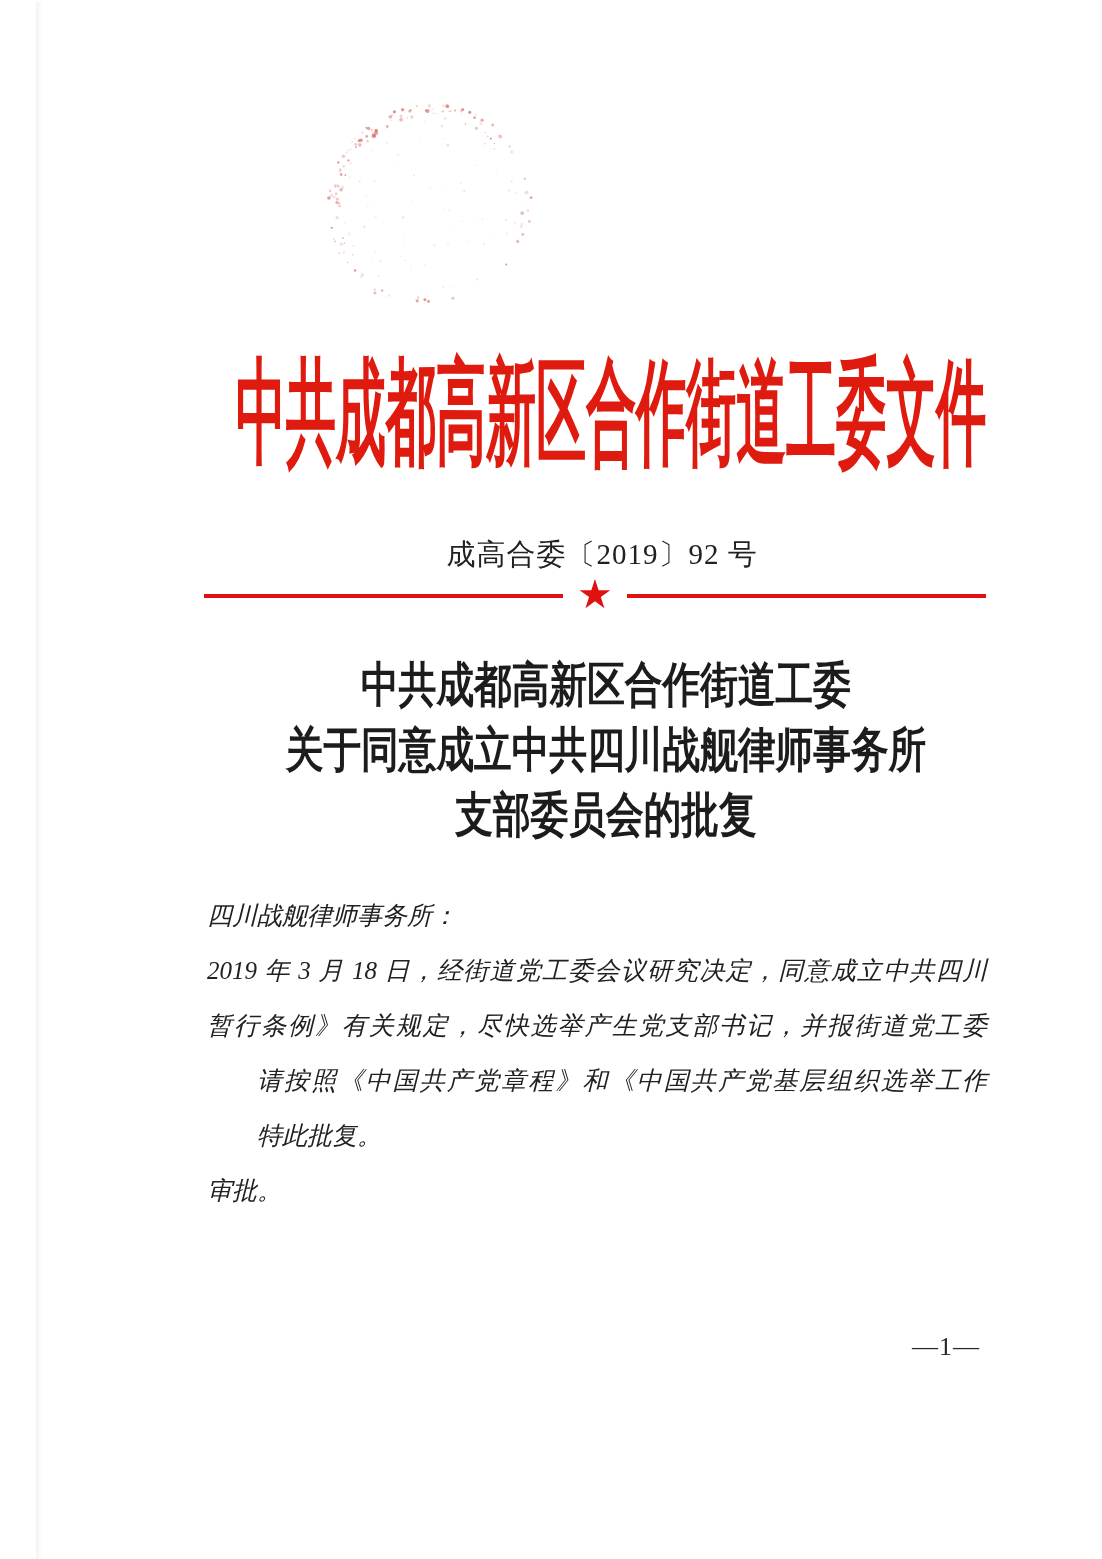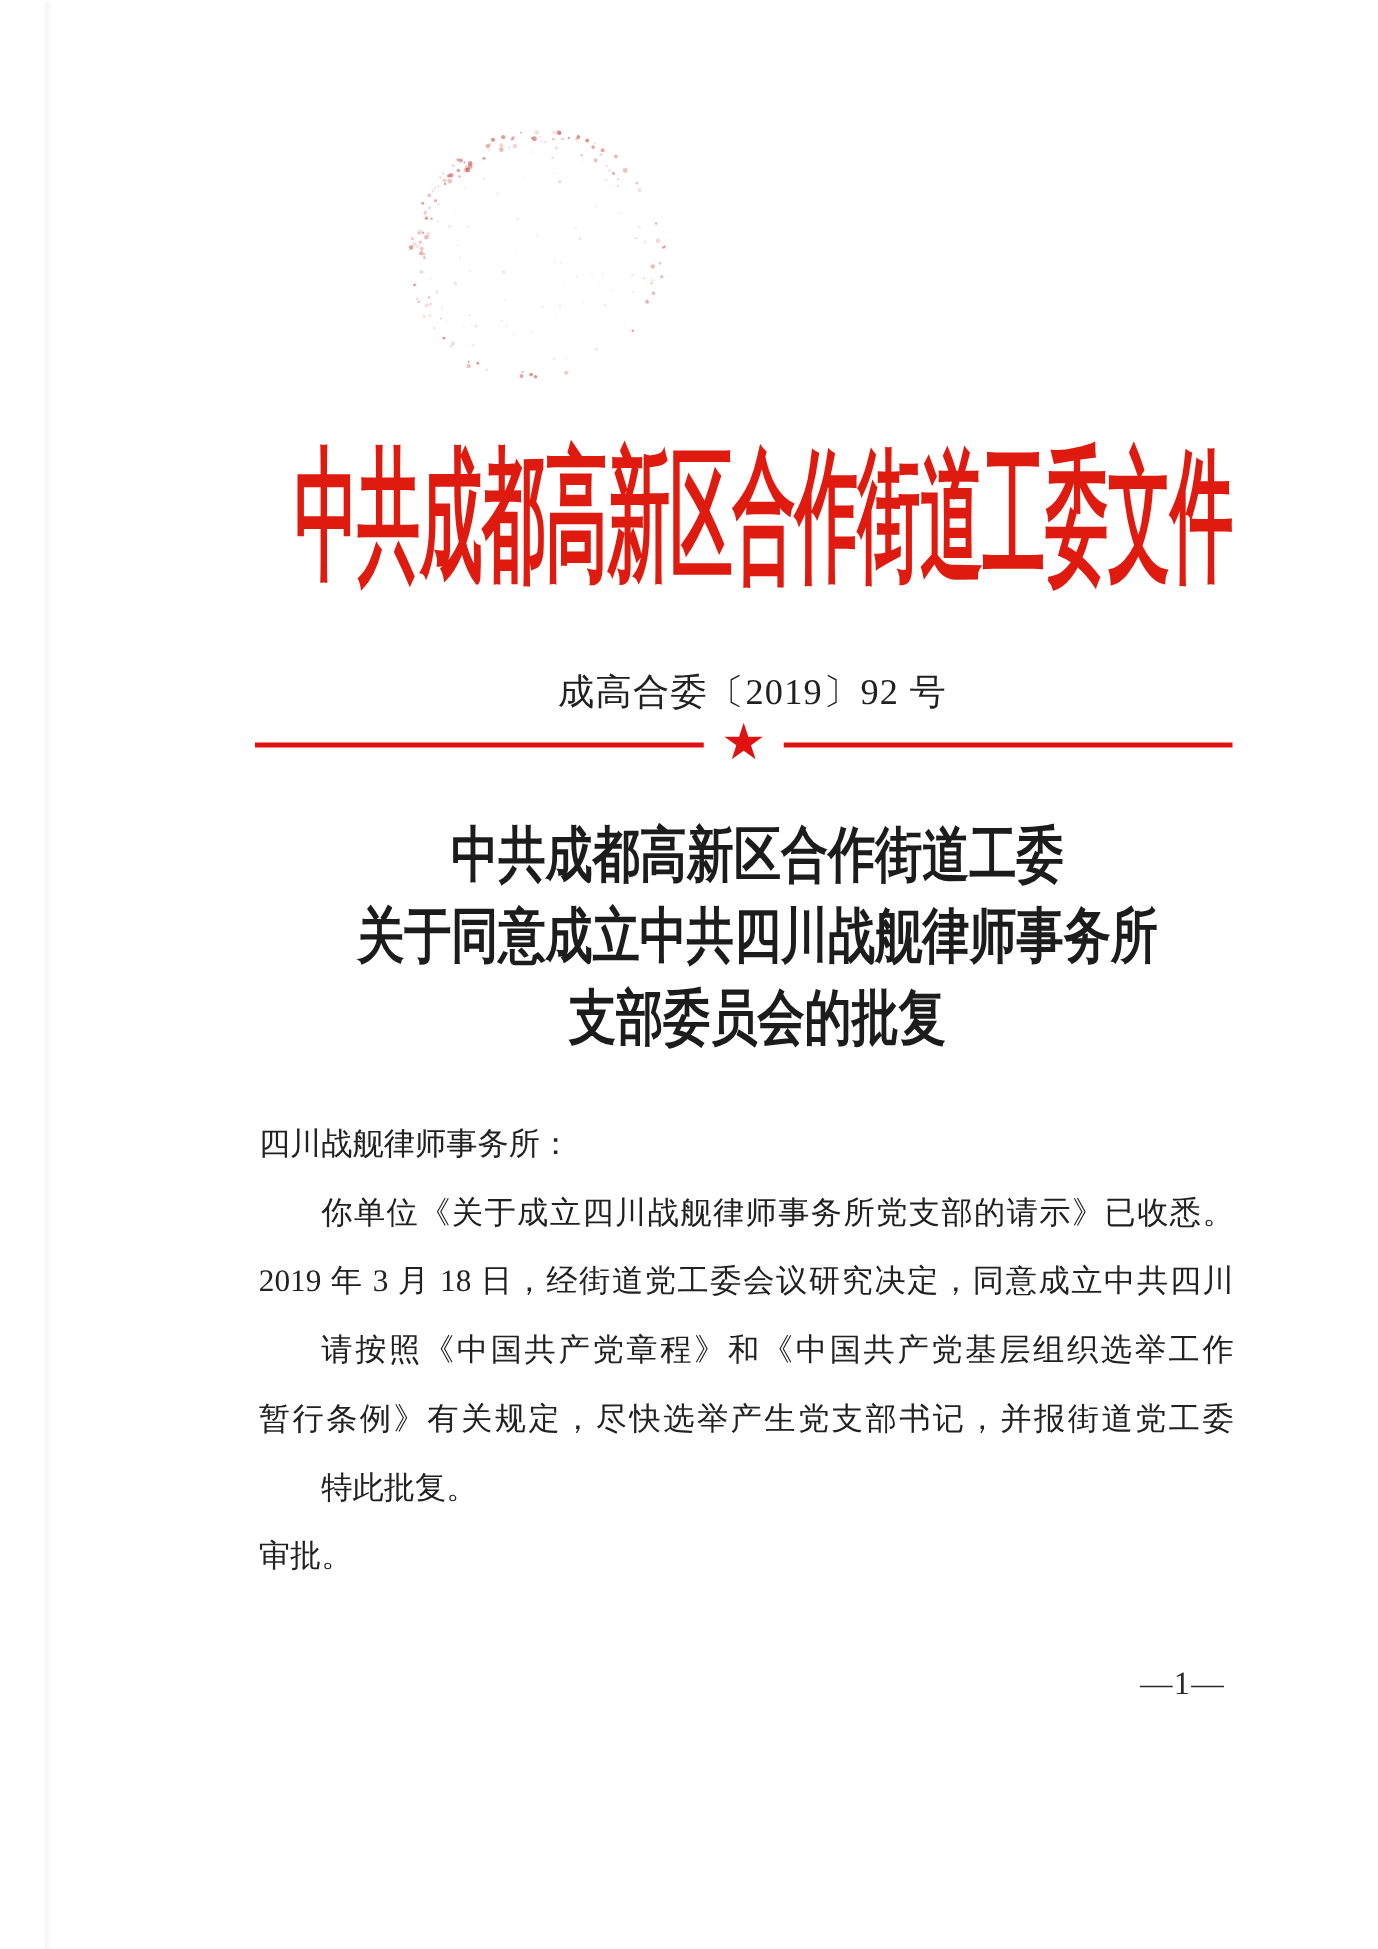--- a/index.html
+++ b/index.html
@@ -61,21 +61,21 @@
   .title-line span{
     display:inline-block;white-space:nowrap;
     font-size:48px;font-weight:bold;color:#1c1c1c;line-height:1;
     transform:scaleX(0.785);transform-origin:center center;
   }
   
   .doc-body{
     position:absolute;left:171px;top:886px;width:780px;
     font-size:25px;color:var(--text);
   }
-  .bline{height:55px;line-height:55px;}
+  .bline{height:55px;line-height:55px;font-style:italic;}
   .bline.indent{text-indent:50px;}
   .bline.fill{text-align:justify;text-align-last:justify;}
   
   .pageno{
     position:absolute;left:860px;top:1330px;width:100px;
     font-size:26px;color:#2a2a2a;text-align:center;letter-spacing:1px;
   }
 </style>
 </head>
 <body>
@@ -319,23 +319,22 @@
     <div class="title-line">
       <span>关于同意成立中共四川战舰律师事务所</span>
     </div>
     <div class="title-line">
       <span>支部委员会的批复</span>
     </div>
   </div>
 
   <div class="doc-body">
     <div class="bline">四川战舰律师事务所：</div>
-    <div class="bline indent fill">你单位《关于成立四川战舰律师事务所党支部的请示》已收悉。</div>
     <div class="bline fill">2019 年 3 月 18 日，经街道党工委会议研究决定，同意成立中共四川</div>
+    <div class="bline fill">暂行条例》有关规定，尽快选举产生党支部书记，并报街道党工委</div>
     <div class="bline indent fill">请按照《中国共产党章程》和《中国共产党基层组织选举工作</div>
-    <div class="bline fill">暂行条例》有关规定，尽快选举产生党支部书记，并报街道党工委</div>
     <div class="bline indent">特此批复。</div>
     <div class="bline">审批。</div>
   </div>
 
   <div class="pageno">—1—</div>
 
 </div>
 
 </body></html>

